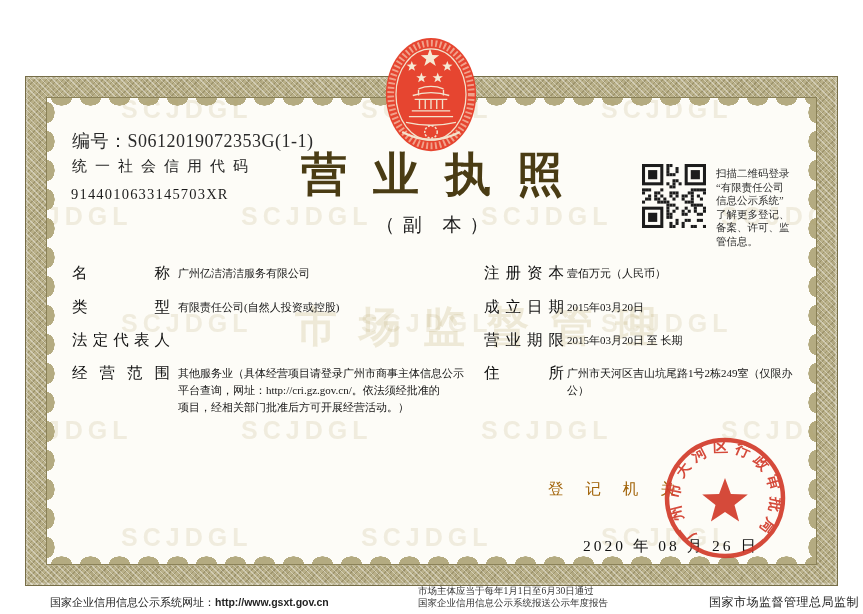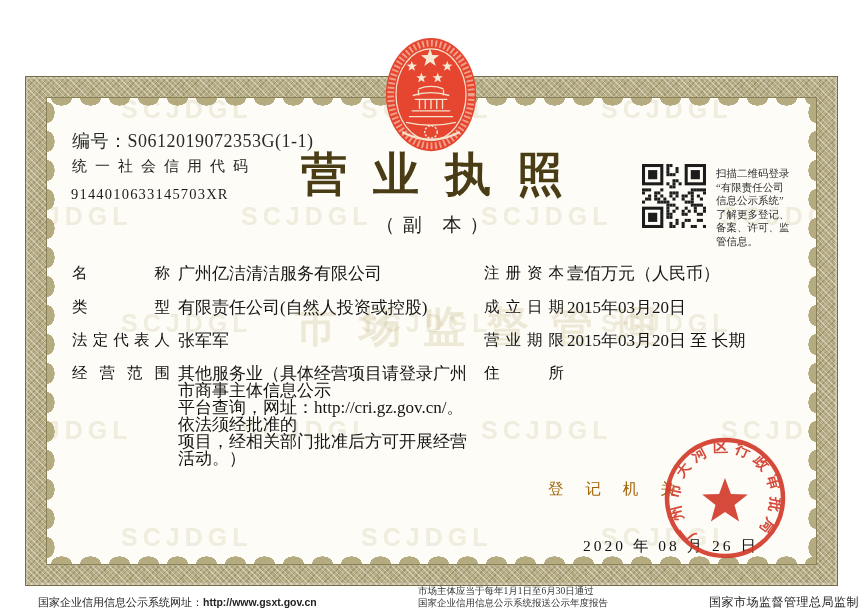--- a/index.html
+++ b/index.html
@@ -52,34 +52,34 @@
     font-size:19px; letter-spacing:8px; text-indent:8px; color:#1d1d1d;}
   .qr{position:absolute; left:642px; top:164px; width:64px; height:64px;}
   .qr svg{display:block; width:64px; height:64px;}
   .qr-caption{position:absolute; left:716px; top:167px; width:96px; font-size:10.5px;
     line-height:13.6px; color:#2e2e2e; white-space:pre-line;}
   
   .field{position:absolute;}
   .flabel{display:inline-block; font-size:15.5px; color:#111; text-align:justify; text-align-last:justify; vertical-align:top;}
   .flabel-l{width:98px;}
   .flabel-r{width:80px;}
-  .fvalue{position:absolute; font-size:17px; color:#141414; line-height:17px; white-space:pre-line;}
+  .fvalue{position:absolute; font-size:11px; color:#141414; line-height:17px; white-space:pre-line;}
   .lc{left:72px;} .rc{left:484px;}
   .r1{top:263px;} .r2{top:297px;} .r3{top:330px;} .r4{top:363px;}
   .v-l{left:178px; width:300px;}
   .v-r{left:567px; width:228px;}
   .vr1{top:265px;} .vr2{top:299px;} .vr3{top:332px;} .vr4{top:365px;}
   
   .registry-label{position:absolute; left:548px; top:479px; font-size:15.5px; letter-spacing:9px; color:#a16207;}
   .issue-date{position:absolute; left:583px; top:536px; font-size:15.5px; letter-spacing:3px; color:#111; white-space:nowrap;}
   .seal{position:absolute; left:655px; top:428px; width:140px; height:140px; opacity:.92;}
   
   .emblem{position:absolute; left:383px; top:36px; width:96px; height:118px;}
   
-  .footer-left{position:absolute; left:8px; top:595px; font-size:11px; color:#222;padding-left:30px;}
+  .footer-left{position:absolute; left:20px; top:595px; font-size:11px; color:#222;padding-left:30px;}
   .footer-left b{font-family:"Liberation Sans",sans-serif; font-size:10.5px;}
   .footer-mid{position:absolute; left:418px; top:585px; font-size:9.5px; line-height:12px; color:#333; white-space:pre-line;}
   .footer-right{position:absolute; left:701px; top:594px; font-size:12px; color:#222; letter-spacing:.5px;margin-left:8px;}
 </style>
 </head>
 <body>
 
 <div class="scene">
 
   <div class="frame">
@@ -266,33 +266,34 @@
 信息公示系统”
 了解更多登记、
 备案、许可、监
 管信息。</div>
 
   <div class="field lc r1"><span class="flabel flabel-l">名称</span></div>
   <div class="fvalue v-l vr1">广州亿洁清洁服务有限公司</div>
   <div class="field lc r2"><span class="flabel flabel-l">类型</span></div>
   <div class="fvalue v-l vr2">有限责任公司(自然人投资或控股)</div>
   <div class="field lc r3"><span class="flabel flabel-l">法定代表人</span></div>
-  <div class="fvalue v-l vr3">张军军</div>
   <div class="field lc r4"><span class="flabel flabel-l">经营范围</span></div>
   <div class="fvalue v-l vr4">其他服务业（具体经营项目请登录广州市商事主体信息公示
 平台查询，网址：http://cri.gz.gov.cn/。依法须经批准的
 项目，经相关部门批准后方可开展经营活动。）</div>
 
   <div class="field rc r1"><span class="flabel flabel-r">注册资本</span></div>
   <div class="fvalue v-r vr1">壹佰万元（人民币）</div>
   <div class="field rc r2"><span class="flabel flabel-r">成立日期</span></div>
   <div class="fvalue v-r vr2">2015年03月20日</div>
   <div class="field rc r3"><span class="flabel flabel-r">营业期限</span></div>
   <div class="fvalue v-r vr3">2015年03月20日 至 长期</div>
   <div class="field rc r4"><span class="flabel flabel-r">住所</span></div>
+  <div class="fvalue v-r vr4">广州市天河区吉山坑尾路1号2栋249室（仅限办
+公）</div>
 
   <div class="registry-label">登 记 机 关</div>
   <div class="issue-date">2020 年 08 月 26 日</div>
   <div class="seal">
     <svg viewBox="0 0 140 140" xmlns="http://www.w3.org/2000/svg">
       <defs>
         <path id="sealArc" d="M43.6,107.7 A46,46 0 1 1 96.4,107.7" fill="none"></path>
       </defs>
       <circle cx="70" cy="70" r="58" fill="none" stroke="#d23b2b" stroke-width="4.5"></circle>
       <path d="M70,50 L75.9,65.9 L92.8,66.6 L79.5,77.1 L84.1,93.4 L70,84 L55.9,93.4 L60.5,77.1 L47.2,66.6 L64.1,65.9 Z" fill="#d23b2b"></path>

